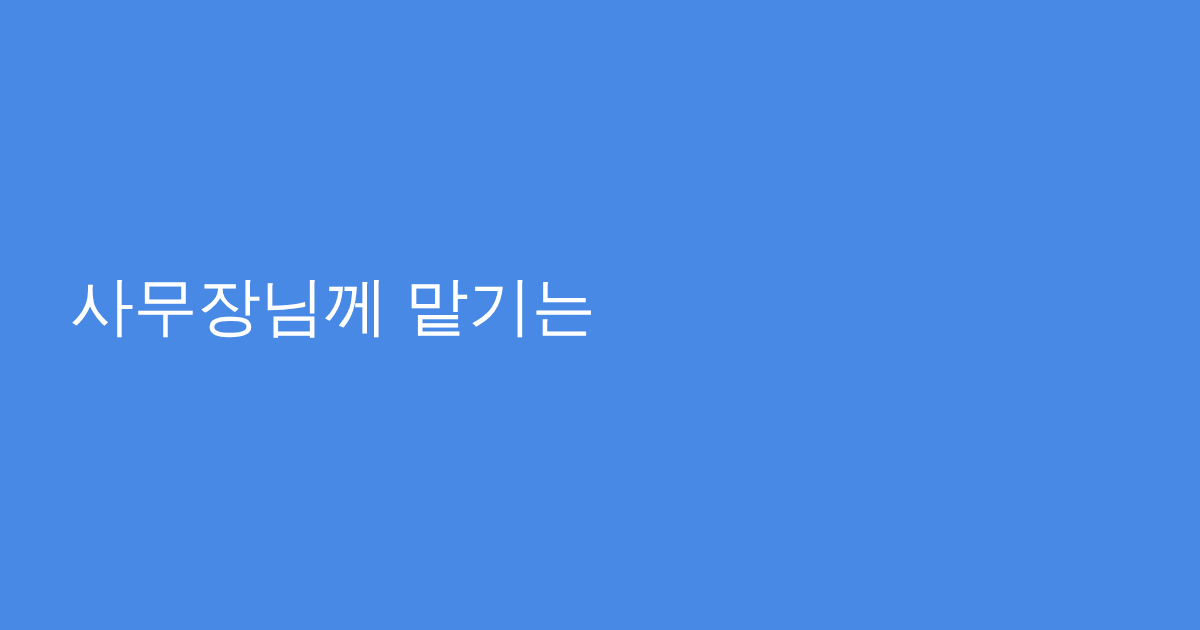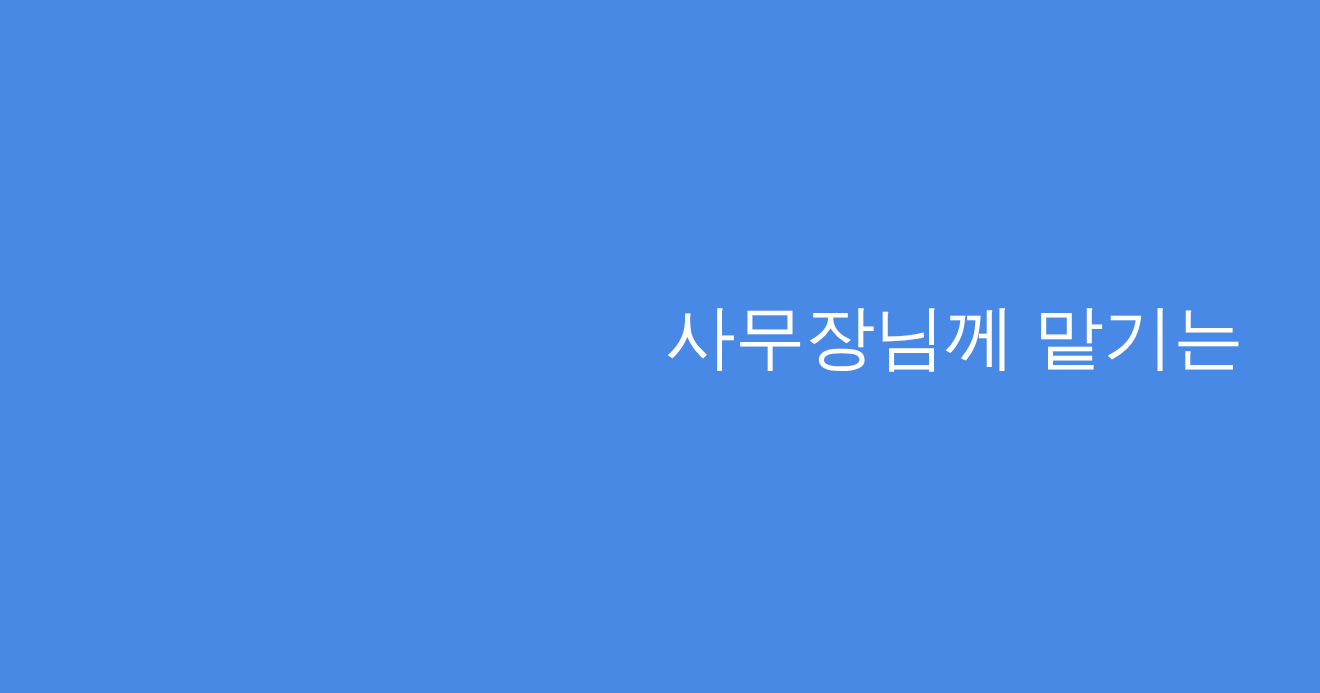--- a/index.html
+++ b/index.html
@@ -21,21 +21,21 @@
     height: 630px;
     box-sizing: border-box;
     display: flex;
     align-items: center;
     justify-content: center;
     background: #4789e4;
   }
 
   #headline-block {
     width: 1060px;
-    text-align: right;
+    text-align: left;
     padding-bottom: 18px;
   }
 
   .headline-line {
     display: block;
     color: #ffffff;
     font-family: "Liberation Sans", "DejaVu Sans", sans-serif;
     font-size: 64px;
     font-weight: 500;
     line-height: 78px;

